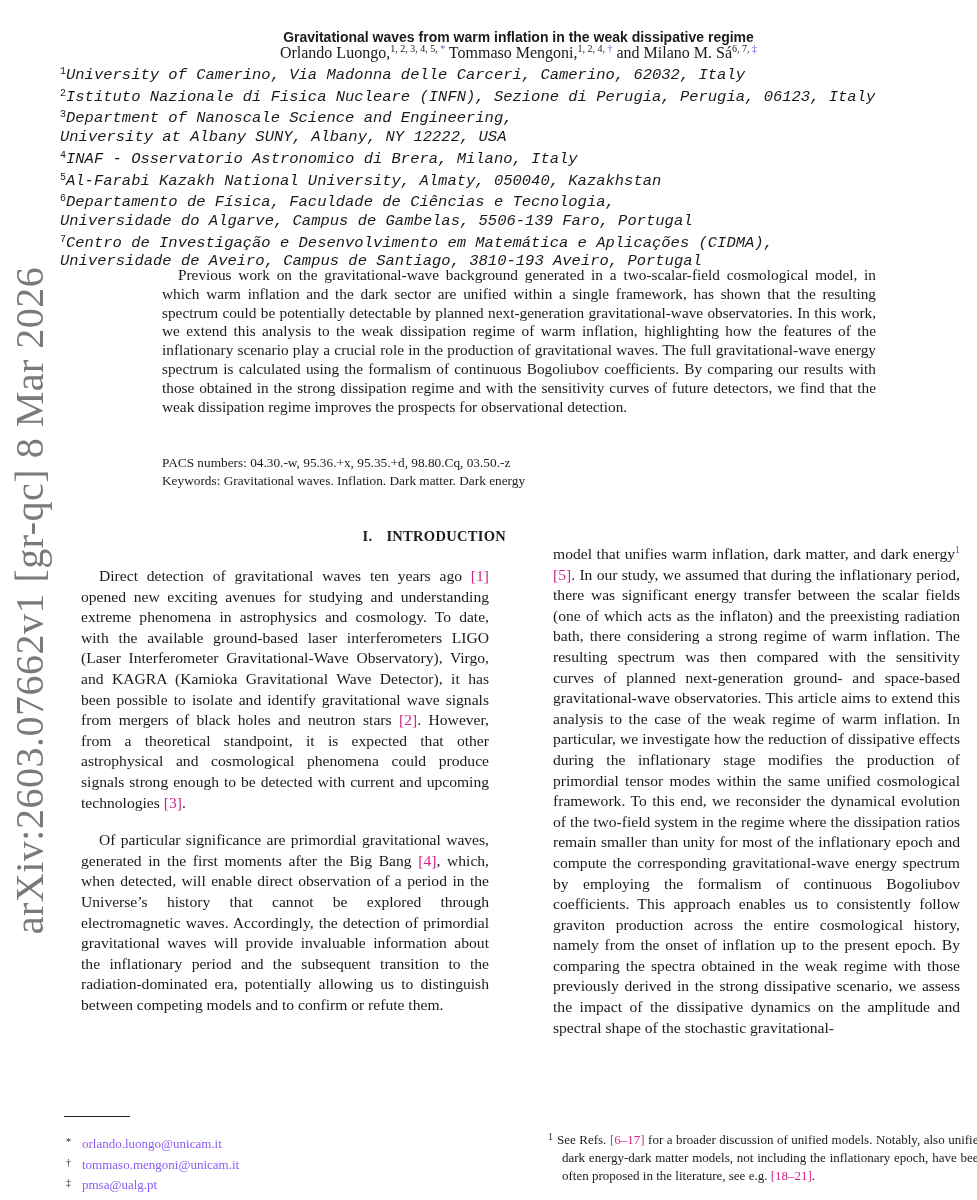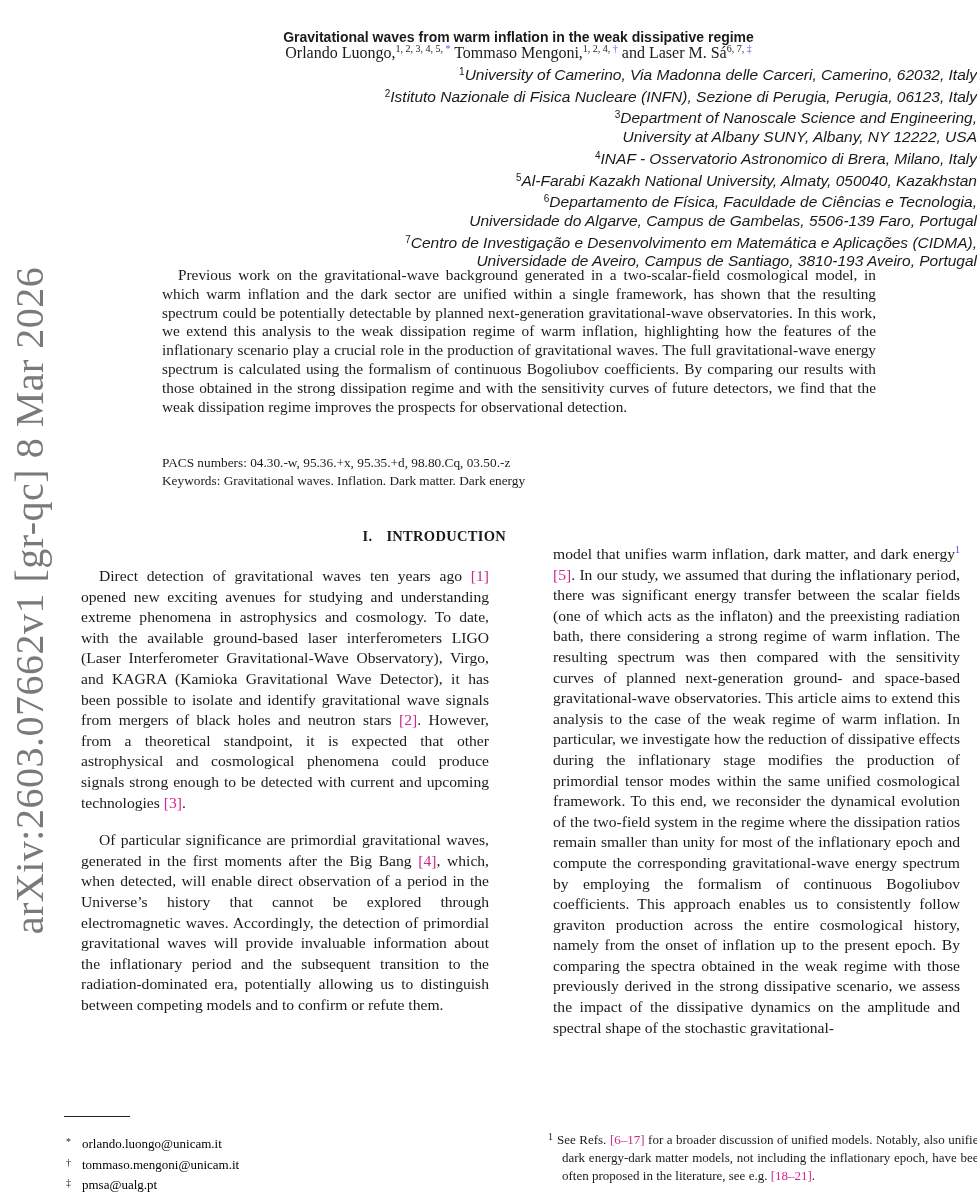--- a/index.html
+++ b/index.html
@@ -24,22 +24,22 @@
     line-height: 26px;
     margin-top: 24px;
   }
   .authors {
     position: absolute; left: 60px; right: 0; top: 39px; text-align: center;
     font-family: "Liberation Serif", serif; font-size: 16px; line-height: 20px;
   }
   .authors sup { font-size: 10px; vertical-align: 6px; margin-top: 28px; }
   .authors sup .mark { color: #5a5ae0; }
   .affils {
-    position: absolute; left: 60px; right: 0; top: 63px; text-align: right;
-    font-family: Liberation Sans, sans-serif; font-style: italic; font-size: 15.5px;
+    position: absolute; left: 60px; right: 0; top: 63px; text-align: left;
+    font-family: Liberation Mono, monospace; font-style: italic; font-size: 15.5px;
     line-height: 18.7px;
   }
   .affils sup { font-size: 10px; font-style: normal; vertical-align: 5px; }
   .abstract {
     position: absolute; left: 162px; width: 714px; top: 266px;
     font-family: "Liberation Serif", serif; font-size: 15.3px; line-height: 18.8px;
     text-align: justify; text-indent: 16px;
   }
   .meta {
     position: absolute; left: 162px; width: 714px; top: 454px;
@@ -60,21 +60,21 @@
   .col p.noindent { text-indent: 0; }
   .ref { color: #d0258a; }
   .fnmark { color: #4848d8; font-size: 10px; vertical-align: 6px; }
   .rule { position: absolute; height: 1px; background: #222; }
   .rule.left { left: 64px; width: 66px; top: 1116px; }
   .footnotes-left {
     position: absolute; left: 66px; top: 1133px; font-family: "Liberation Serif", serif;
     font-size: 13px; line-height: 18.6px;
   }
   .footnotes-left .fsym { display: inline-block; width: 16px; font-size: 10px; vertical-align: 3px; }
-  .footnotes-left .email { color: #000000; }
+  .footnotes-left .email { color: #8b5cf6; }
   .footnote-right {
     position: absolute; left: 536px; width: 441px; top: 1128px;
     font-family: "Liberation Serif", serif; font-size: 13px; line-height: 18.2px;
     text-align: justify; padding-left: 18px; text-indent: -14px; box-sizing: border-box; margin-left: 8px;
   }
   .footnote-right .fsym { font-size: 10px; vertical-align: 4px; margin-right: 4px; }
 </style>
 </head>
 <body>
 
@@ -82,21 +82,21 @@
 
   <div class="arxiv-stamp">
     <span>arXiv:2603.07662v1  [gr-qc]  8 Mar 2026</span>
   </div>
 
   <div class="title">Gravitational waves from warm inflation in the weak dissipative regime</div>
 
   <div class="authors">
     <span>Orlando Luongo,</span><sup><span>1, 2, 3, 4, 5, </span><span class="mark">*</span></sup>
     <span>Tommaso Mengoni,</span><sup><span>1, 2, 4, </span><span class="mark">†</span></sup>
-    <span>and Laser M. Sá</span><sup><span>6, 7, </span><span class="mark">‡</span></sup>
+    <span>and Milano M. Sá</span><sup><span>6, 7, </span><span class="mark">‡</span></sup>
   </div>
 
   <div class="affils">
     <div><sup>1</sup><span>University of Camerino, Via Madonna delle Carceri, Camerino, 62032, Italy</span></div>
     <div><sup>2</sup><span>Istituto Nazionale di Fisica Nucleare (INFN), Sezione di Perugia, Perugia, 06123, Italy</span></div>
     <div><sup>3</sup><span>Department of Nanoscale Science and Engineering,</span></div>
     <div>University at Albany SUNY, Albany, NY 12222, USA</div>
     <div><sup>4</sup><span>INAF - Osservatorio Astronomico di Brera, Milano, Italy</span></div>
     <div><sup>5</sup><span>Al-Farabi Kazakh National University, Almaty, 050040, Kazakhstan</span></div>
     <div><sup>6</sup><span>Departamento de Física, Faculdade de Ciências e Tecnologia,</span></div>

